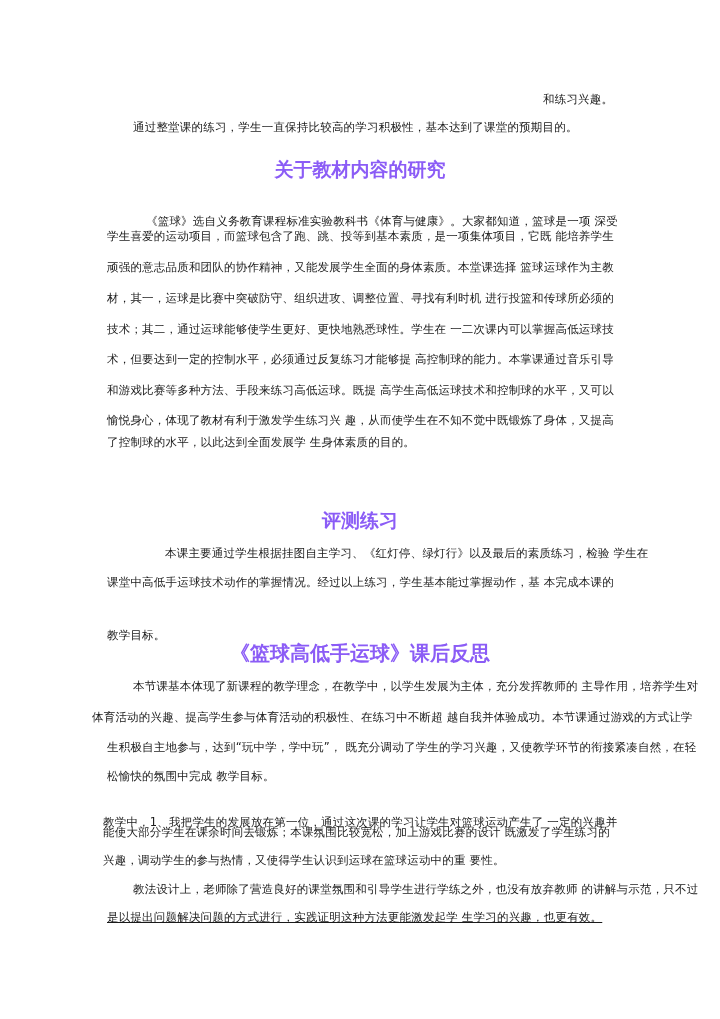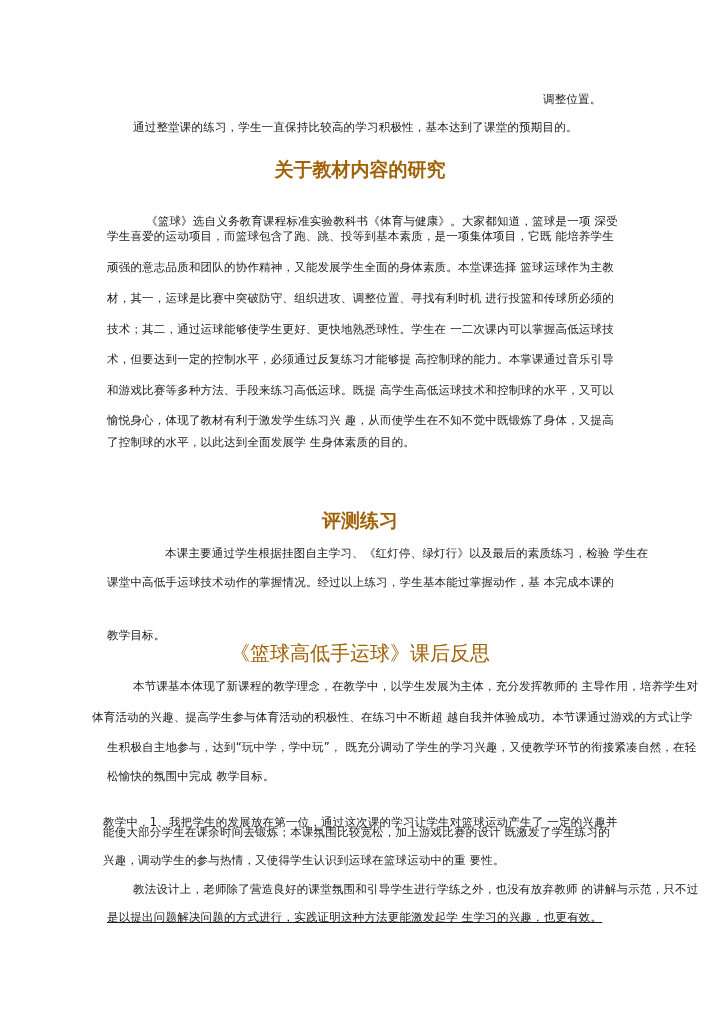--- a/index.html
+++ b/index.html
@@ -1,27 +1,27 @@
 <!DOCTYPE html>
 <html><head>
 <meta charset="utf-8">
 <style>
   html, body { margin: 0; padding: 0; background: #ffffff; }
   body { width: 720px; height: 1019px; position: relative; overflow: hidden;
          font-family: "DejaVu Sans", sans-serif; color: #1a1a1a; }
   .line { position: absolute; font-size: 11.5px; white-space: nowrap; letter-spacing: 0.2px; }
-  .h { position: absolute; left: 0; width: 720px; text-align: center; font-weight: bold; color: #a16207; }
+  .h { position: absolute; left: 0; width: 720px; text-align: center; font-weight: bold; color: #8b5cf6; }
   .h1 { font-size: 19px; }
-  .h3 { font-size: 20px; font-weight: normal; }
+  .h3 { font-size: 20px; font-weight: bold; }
 </style>
 </head>
 <body>
 
 <div>
-  <div class="line" style="left:543px;top:92px;">调整位置。</div>
+  <div class="line" style="left:543px;top:92px;">和练习兴趣。</div>
   <div class="line" style="left:133px;top:120px;">通过整堂课的练习，学生一直保持比较高的学习积极性，基本达到了课堂的预期目的。</div>
 
   <div class="h h1" style="top:157px;">关于教材内容的研究</div>
   <div>
     <div class="line" style="left:146px;top:214px;">《篮球》选自义务教育课程标准实验教科书《体育与健康》。大家都知道，篮球是一项 深受</div>
     <div class="line" style="left:107px;top:229px;">学生喜爱的运动项目，而篮球包含了跑、跳、投等到基本素质，是一项集体项目，它既 能培养学生</div>
     <div class="line" style="left:107px;top:260px;">顽强的意志品质和团队的协作精神，又能发展学生全面的身体素质。本堂课选择 篮球运球作为主教</div>
     <div class="line" style="left:107px;top:291px;">材，其一，运球是比赛中突破防守、组织进攻、调整位置、寻找有利时机 进行投篮和传球所必须的</div>
     <div class="line" style="left:107px;top:322px;">技术；其二，通过运球能够使学生更好、更快地熟悉球性。学生在 一二次课内可以掌握高低运球技</div>
     <div class="line" style="left:107px;top:352px;">术，但要达到一定的控制水平，必须通过反复练习才能够提 高控制球的能力。本掌课通过音乐引导</div>

